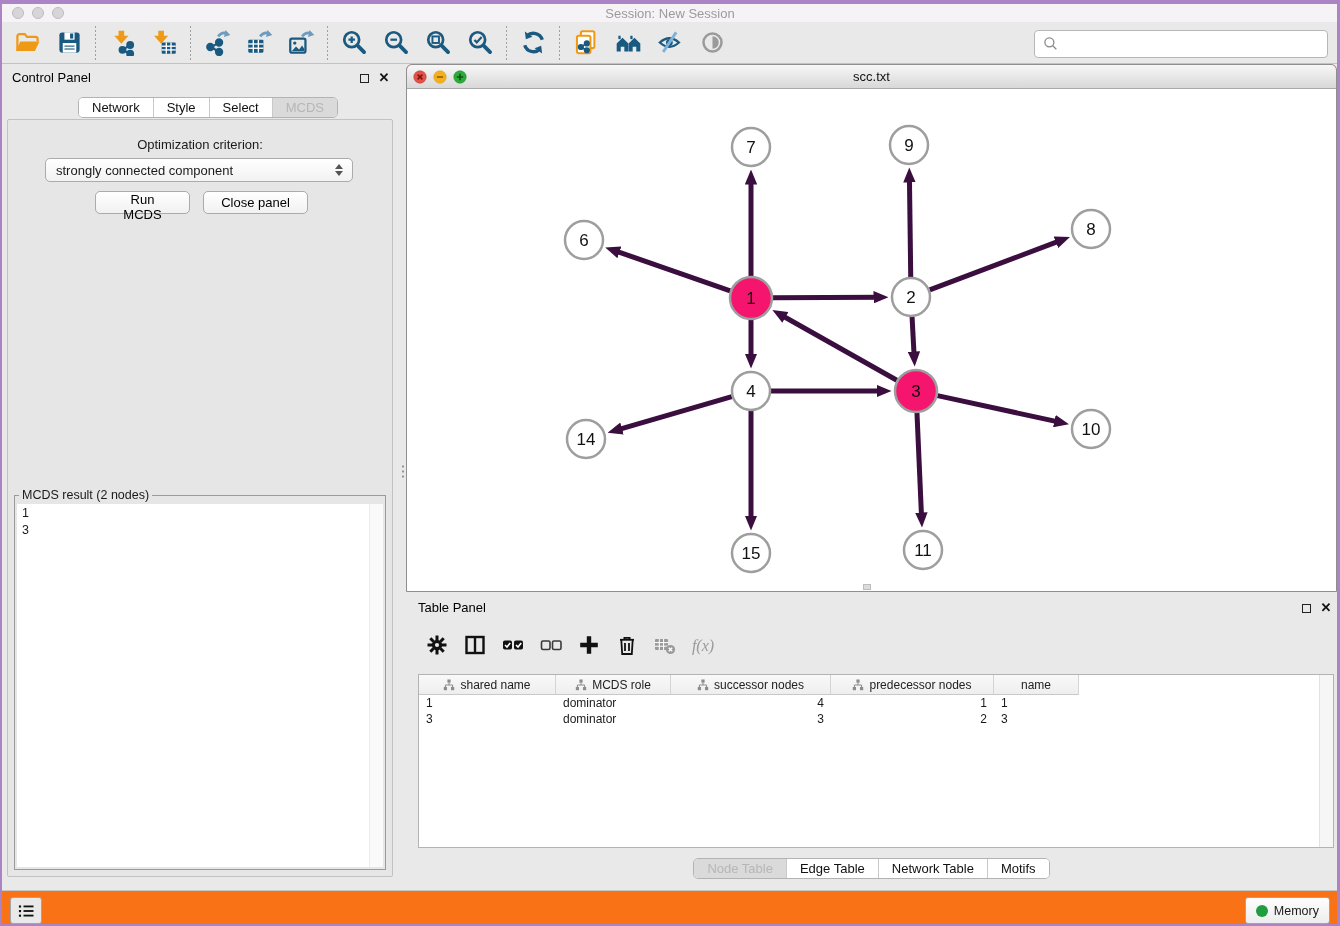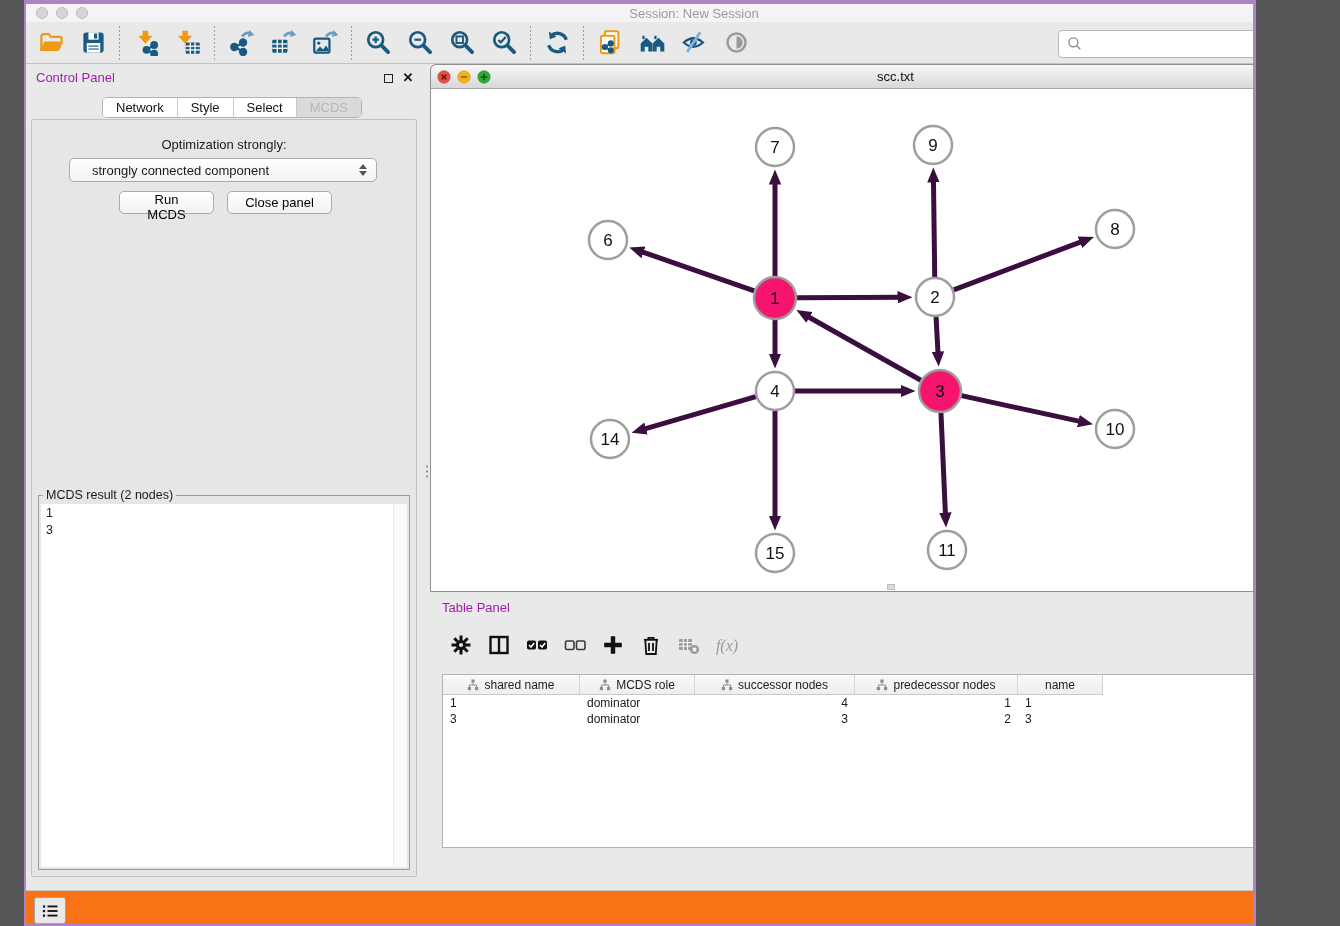--- a/index.html
+++ b/index.html
@@ -1,17 +1,17 @@
 <!DOCTYPE html>
 <html><head>
 <meta charset="utf-8">
 <style>
   html,body{margin:0;padding:0;background:#555;}
-  #window{position:relative;width:1232px;height:926px;background:#e9e9e9;overflow:hidden;
-          font-family:"Liberation Sans",sans-serif;color:#1a1a1a;margin-left:24px;}
+  #window{position:relative;width:1340px;height:926px;background:#e9e9e9;overflow:hidden;
+          font-family:"Liberation Sans",sans-serif;color:#1a1a1a;}
   .frame{position:absolute;background:#ab84c5;z-index:50;}
   #frame-top{left:0;top:0;width:1340px;height:4px;}
   #frame-left{left:0;top:0;width:2px;height:926px;}
   #frame-right{right:0;top:0;width:3px;height:926px;}
   #frame-bottom{left:0;bottom:0;width:1340px;height:2px;}
 
   
   #titlebar{position:absolute;left:0;top:4px;width:1340px;height:18px;background:#f5f3f6;
             border-bottom:1px solid #dcdadc;}
   .tl-gray{position:absolute;top:3px;width:12px;height:12px;border-radius:50%;
@@ -27,35 +27,35 @@
   .tb-sep{width:1px;height:34px;margin:0 5px;background-image:linear-gradient(#9f9f9f 40%,transparent 0);
           background-size:1px 4px;}
   #search-box{position:absolute;right:12px;top:8px;width:292px;height:26px;background:#fff;
               border:1px solid #b7b7b7;border-radius:4px;display:flex;align-items:center;}
   #search-box svg{width:18px;height:18px;margin-left:7px;flex:none;}
   #search-box input{border:none;outline:none;flex:1;height:20px;font-size:13px;background:transparent;padding:0 6px 0 4px;}
 
   
   #control-panel{position:absolute;left:0;top:64px;width:400px;height:822px;background:#e9e9e9;}
   .panel-head{position:absolute;left:0;top:0;width:100%;height:26px;}
-  .panel-title{position:absolute;left:12px;top:6px;font-size:13px;color:#a21caf;}
+  .panel-title{position:absolute;left:12px;top:6px;font-size:13px;color:#000000;}
   .wbtn{position:absolute;top:7px;width:14px;height:14px;display:flex;align-items:center;justify-content:center;}
   .float-glyph{width:9px;height:9px;border:1.6px solid #222;box-sizing:border-box;}
   .close-glyph{font-size:13px;font-weight:bold;color:#111;line-height:12px;}
   .tabgroup{display:inline-flex;border:1px solid #b3b3b3;border-radius:5px;overflow:hidden;background:#fff;align-items:center;}
   .tabgroup .tab{padding:2px 13px;font-size:13px;background:#fff;color:#111;border-left:1px solid #c9c9c9;white-space:nowrap;}
   .tabgroup .tab:first-child{border-left:none;}
   .tabgroup .tab.active{background:#dadada;color:#b6b6b6;}
   #cp-tabs{position:absolute;left:78px;top:33px;}
   #cp-content{position:absolute;left:7px;top:55px;width:386px;height:758px;background:#e6e6e6;
               border:1px solid #c2c2c2;border-radius:2px;box-sizing:border-box;}
   #opt-label{position:absolute;left:0;width:100%;top:17px;text-align:center;font-size:13px;}
   #opt-select{position:absolute;left:37px;top:38px;width:308px;height:24px;background:linear-gradient(#ffffff,#f2f2f2);
               border:1px solid #ababab;border-radius:5px;box-sizing:border-box;display:flex;align-items:center;font-size:13px;}
-  #opt-select .sel-text{flex:1;padding-left:22px;}
+  #opt-select .sel-text{flex:1;padding-left:10px;}
   .stepper{width:18px;display:flex;flex-direction:column;align-items:center;gap:2px;margin-right:4px;}
   .stepper i{width:0;height:0;border-left:4px solid transparent;border-right:4px solid transparent;}
   .stepper .up{border-bottom:5px solid #555;}
   .stepper .down{border-top:5px solid #555;}
   .cp-btn{position:absolute;top:71px;height:23px;background:linear-gradient(#ffffff,#f1f1f1);border:1px solid #ababab;
           border-radius:5px;font-size:13px;font-family:inherit;box-sizing:border-box;padding:0 14px;}
   #run-btn{left:87px;width:95px;}
   #close-btn{left:195px;width:105px;}
   #mcds-fieldset{position:absolute;left:6px;top:368px;width:372px;height:382px;border:1px solid #9b9b9b;
                  margin:0;padding:2px;box-sizing:border-box;}
@@ -310,21 +310,21 @@
           <span class="close-glyph">✕</span>
         </div>
     </div>
     <div id="cp-tabs" class="tabgroup">
         <span class="tab">Network</span>
         <span class="tab">Style</span>
         <span class="tab">Select</span>
         <span class="tab active">MCDS</span>
       </div>
     <div id="cp-content">
-      <div id="opt-label">Optimization strongly:</div>
+      <div id="opt-label">Optimization criterion:</div>
       <div id="opt-select">
         <span class="sel-text">strongly connected component</span>
         <span class="stepper">
             <i class="up"></i>
             <i class="down"></i>
           </span>
       </div>
       <button class="cp-btn" id="run-btn">Run MCDS</button>
       <button class="cp-btn" id="close-btn">Close panel</button>
       <fieldset id="mcds-fieldset">
@@ -574,20 +574,26 @@
           <div class="tr">
             <div class="td" style="width: 137px; text-align: left;">3</div>
             <div class="td" style="width: 115px; text-align: left;">dominator</div>
             <div class="td" style="width: 160px; text-align: right;">3</div>
             <div class="td" style="width: 163px; text-align: right;">2</div>
             <div class="td" style="width: 85px; text-align: left;">3</div>
           </div>
         </div>
       <div id="table-scroll"></div>
     </div>
+    <div id="tp-tabs"><span class="tabgroup" id="tp-tabgroup">
+          <span class="tab active">Node Table</span>
+          <span class="tab">Edge Table</span>
+          <span class="tab">Network Table</span>
+          <span class="tab">Motifs</span>
+        </span></div>
   </div>
 
   <div id="status-bar">
     <div id="list-btn">
       <svg viewBox="0 0 24 24">
         <g stroke="#111" stroke-width="2.2">
           <line x1="9" y1="6.5" x2="21" y2="6.5"></line>
             <line x1="9" y1="12" x2="21" y2="12"></line>
             <line x1="9" y1="17.5" x2="21" y2="17.5"></line>
         </g>

